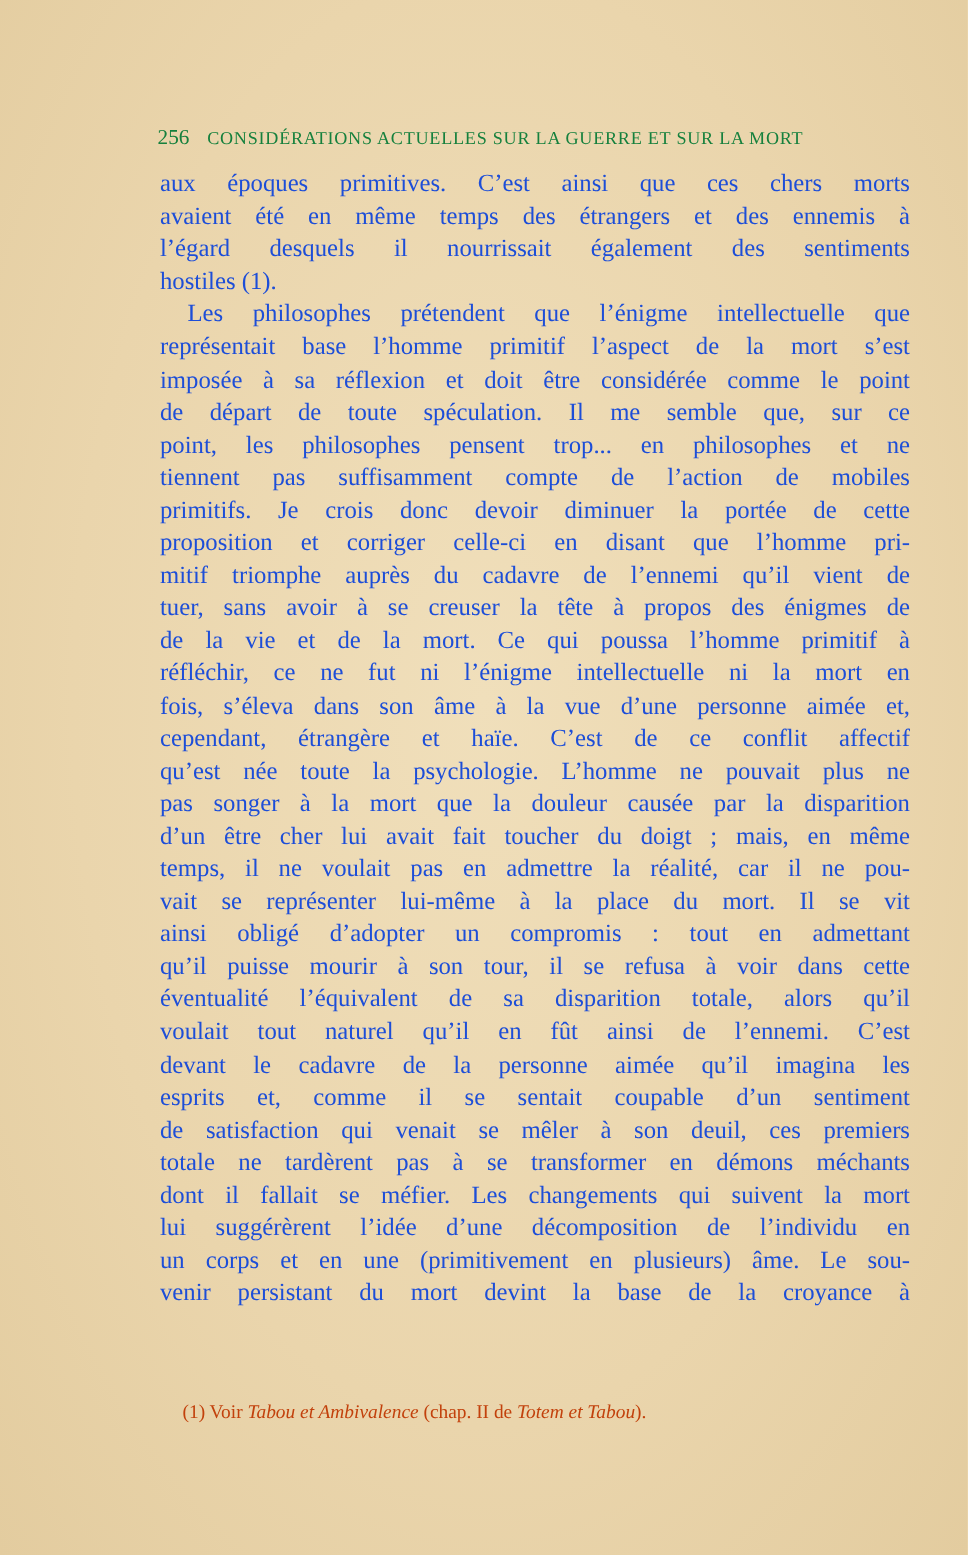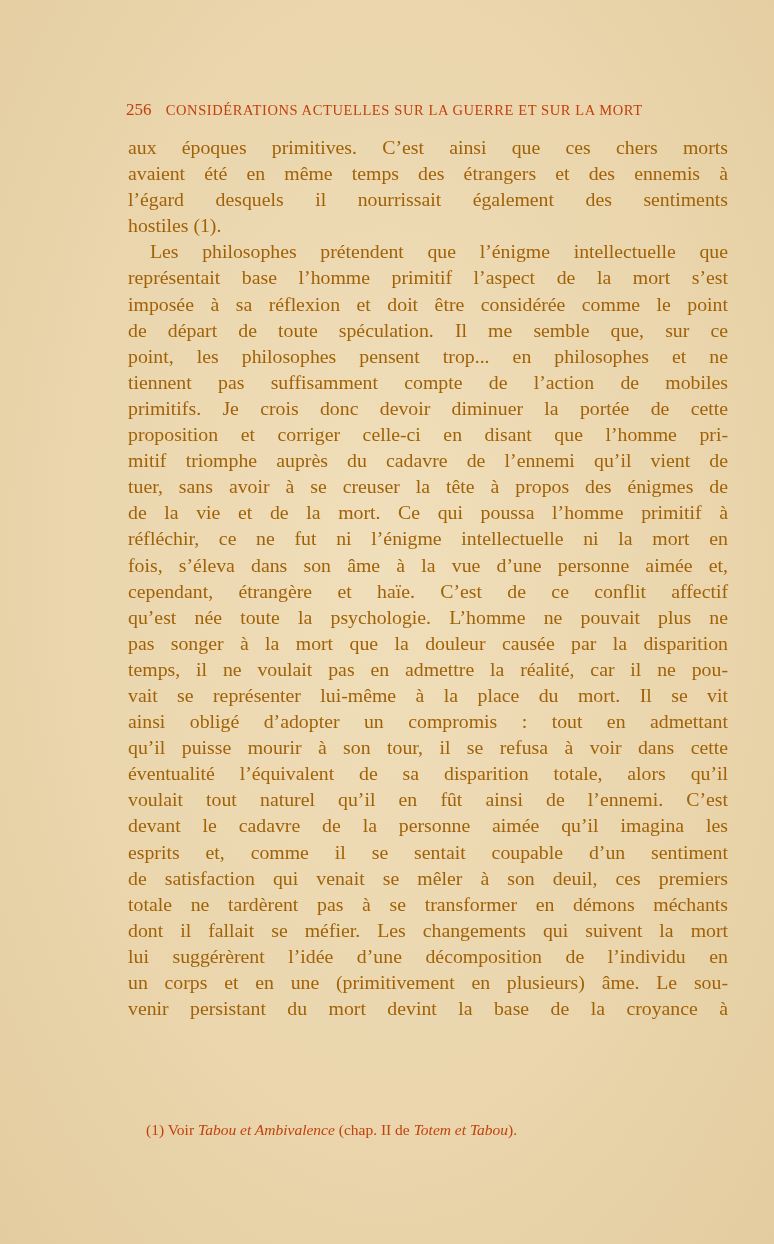--- a/index.html
+++ b/index.html
@@ -7,28 +7,28 @@
     width: 774px; height: 1244px; overflow: hidden;
     background: #ecd8b0;
     background-image: radial-gradient(ellipse at 50% 45%, #f0dfbb 0%, #ead5ac 60%, #e3cc9f 100%);
     font-family: "Liberation Serif", "DejaVu Serif", serif;
     color: #3a2c1e;
     position: relative;
   }
   .page { position: absolute; left: 0; top: 0; width: 774px; height: 1244px; }
   .running-head {
     position: absolute; left: 126px; top: 100px; width: 604px;
-    font-size: 14.5px; letter-spacing: 0.6px; color: #c2410c;
+    font-size: 14.5px; letter-spacing: 0.6px; color: #15803d;
     white-space: nowrap;
   }
   .running-head .num { font-size: 17px; margin-right: 10px; letter-spacing: 0; }
   .running-head .title { font-variant: small-caps; }
   .body-text {
     position: absolute; left: 128px; top: 134px; width: 600px;
-    font-size: 19.8px; line-height: 26.1px; color: #a16207;
+    font-size: 19.8px; line-height: 26.1px; color: #1d4ed8;
   }
   .line {
     display: block; text-align: justify; text-align-last: justify;
     white-space: nowrap; height: 26.1px; overflow: visible;
   }
   .line.last { text-align-last: left; }
   .line.indent { padding-left: 22px; }
   .footnote {
     position: absolute; left: 146px; top: 1121px; width: 560px;
     font-size: 15.5px; color: #c2410c; white-space: nowrap;
@@ -58,20 +58,21 @@
     <span class="line">primitifs. Je crois donc devoir diminuer la portée de cette</span>
     <span class="line">proposition et corriger celle-ci en disant que l’homme pri-</span>
     <span class="line">mitif triomphe auprès du cadavre de l’ennemi qu’il vient de</span>
     <span class="line">tuer, sans avoir à se creuser la tête à propos des énigmes de</span>
     <span class="line">de la vie et de la mort. Ce qui poussa l’homme primitif à</span>
     <span class="line">réfléchir, ce ne fut ni l’énigme intellectuelle ni la mort en</span>
     <span class="line">fois, s’éleva dans son âme à la vue d’une personne aimée et,</span>
     <span class="line">cependant, étrangère et haïe. C’est de ce conflit affectif</span>
     <span class="line">qu’est née toute la psychologie. L’homme ne pouvait plus ne</span>
     <span class="line">pas songer à la mort que la douleur causée par la disparition</span>
+    <span class="line">d’un être cher lui avait fait toucher du doigt ; mais, en même</span>
     <span class="line">temps, il ne voulait pas en admettre la réalité, car il ne pou-</span>
     <span class="line">vait se représenter lui-même à la place du mort. Il se vit</span>
     <span class="line">ainsi obligé d’adopter un compromis : tout en admettant</span>
     <span class="line">qu’il puisse mourir à son tour, il se refusa à voir dans cette</span>
     <span class="line">éventualité l’équivalent de sa disparition totale, alors qu’il</span>
     <span class="line">voulait tout naturel qu’il en fût ainsi de l’ennemi. C’est</span>
     <span class="line">devant le cadavre de la personne aimée qu’il imagina les</span>
     <span class="line">esprits et, comme il se sentait coupable d’un sentiment</span>
     <span class="line">de satisfaction qui venait se mêler à son deuil, ces premiers</span>
     <span class="line">totale ne tardèrent pas à se transformer en démons méchants</span>

